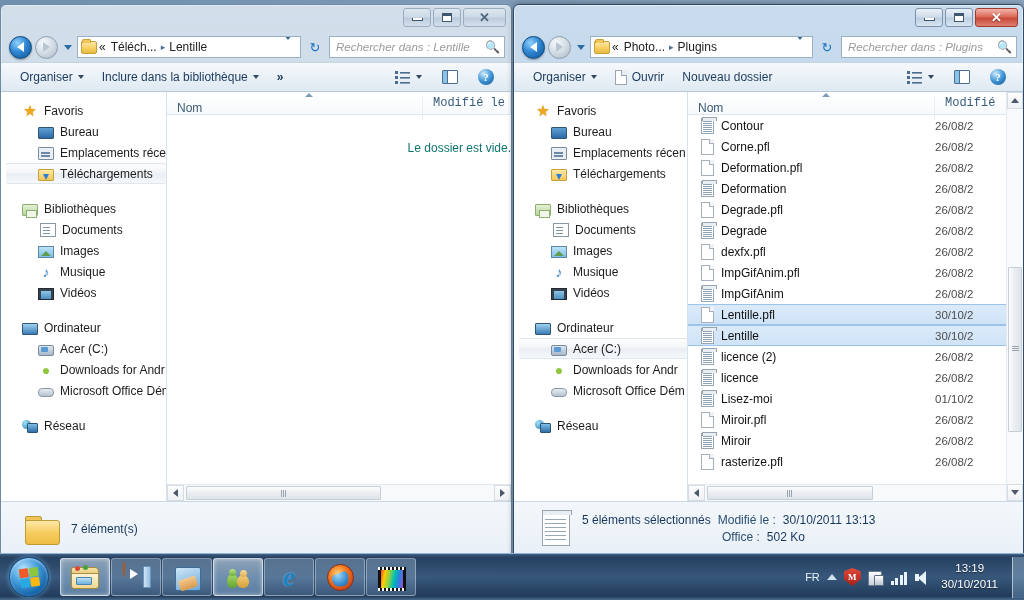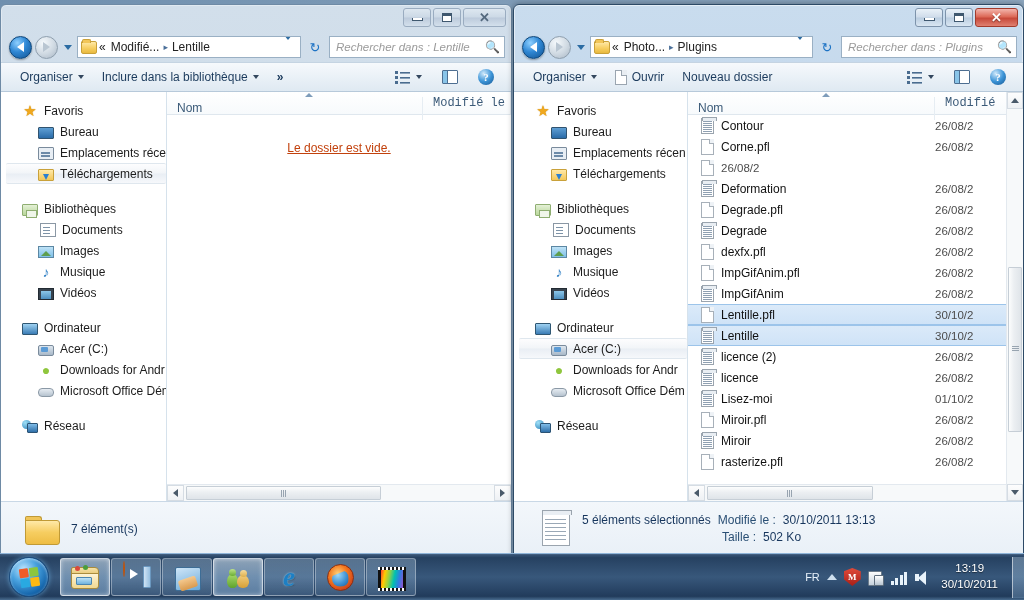--- a/index.html
+++ b/index.html
@@ -389,21 +389,21 @@
     box-shadow:0 2px 0 #8fa0b2,0 4px 0 #8fa0b2,0 6px 0 #8fa0b2,0 8px 0 #8fa0b2,0 10px 0 #8fa0b2;
   }
   .fico.txt:after{
     content:'';position:absolute;left:0;top:-2px;width:13px;height:3px;
     background:#e9eef3;border:1px solid #9aa4ae;border-bottom:none;
   }
   .fname { flex:1 1 auto; overflow:hidden; }
   .fdate { width:88px; flex:0 0 88px; color:#4c4c4c; font-size:11.5px; overflow:hidden; }
 
   .emptymsg {
-    text-align:center; color:#c2410c; font-size:12px; padding-top:26px;text-decoration:underline;
+    text-align:right; color:#0f766e; font-size:12px; padding-top:26px;
   }
 
   
   .vscroll {
     width: 17px; flex:0 0 17px;
     background:#f4f6f8; border-left:1px solid #e3e9ef;
     display:flex; flex-direction:column;
     position: absolute; right:0; top:0; bottom:0;
   }
   .vsbtn {
@@ -692,21 +692,21 @@
         </div>
       <div class="navbtn fwd">
           <span class="arr r"></span>
         </div>
       <div class="navdrop">
           <span class="caret-dn"></span>
         </div>
       <div class="addrbox">
         <span class="crumb-folder"></span>
         <span class="crumbtxt">«</span>
-        <span class="crumbtxt" style="padding-left:5px">Modifié...</span>
+        <span class="crumbtxt" style="padding-left:5px">Téléch...</span>
         <span class="crumbsep">▸</span>
         <span class="crumbtxt">Lentille</span>
         <span class="addr-caret"><span class="caret-dn"></span></span>
       </div>
       <div class="refreshbtn">
           <span>↻</span>
         </div>
       <div class="searchbox">
         <span class="ph">Rechercher dans : Lentille</span>
         <span class="mag">🔍</span>
@@ -1023,20 +1023,21 @@
               <span class="fname">Contour</span>
               <span class="fdate">26/08/2</span>
             </div>
             <div class="frow">
               <span class="fico blank"></span>
               <span class="fname">Corne.pfl</span>
               <span class="fdate">26/08/2</span>
             </div>
             <div class="frow">
               <span class="fico blank"></span>
+              <span class="fname">Deformation.pfl</span>
               <span class="fdate">26/08/2</span>
             </div>
             <div class="frow">
               <span class="fico txt"></span>
               <span class="fname">Deformation</span>
               <span class="fdate">26/08/2</span>
             </div>
             <div class="frow">
               <span class="fico blank"></span>
               <span class="fname">Degrade.pfl</span>
@@ -1144,21 +1145,21 @@
 
     <div class="statusbar">
       <span class="st-doc"></span>
       <div class="st-text">
         <div class="st-line">
           <span>5 éléments sélectionnés</span>
           <span class="st-dim">Modifié le :</span>
           <span>30/10/2011 13:13</span>
         </div>
         <div class="st-line indent">
-          <span class="st-dim">Taille :</span>
+          <span class="st-dim">Office :</span>
           <span>502 Ko</span>
         </div>
       </div>
     </div>
   </div>
 
   <div id="taskbar">
     <div id="startbtn">
       <span class="orb">
         <span class="flag">

